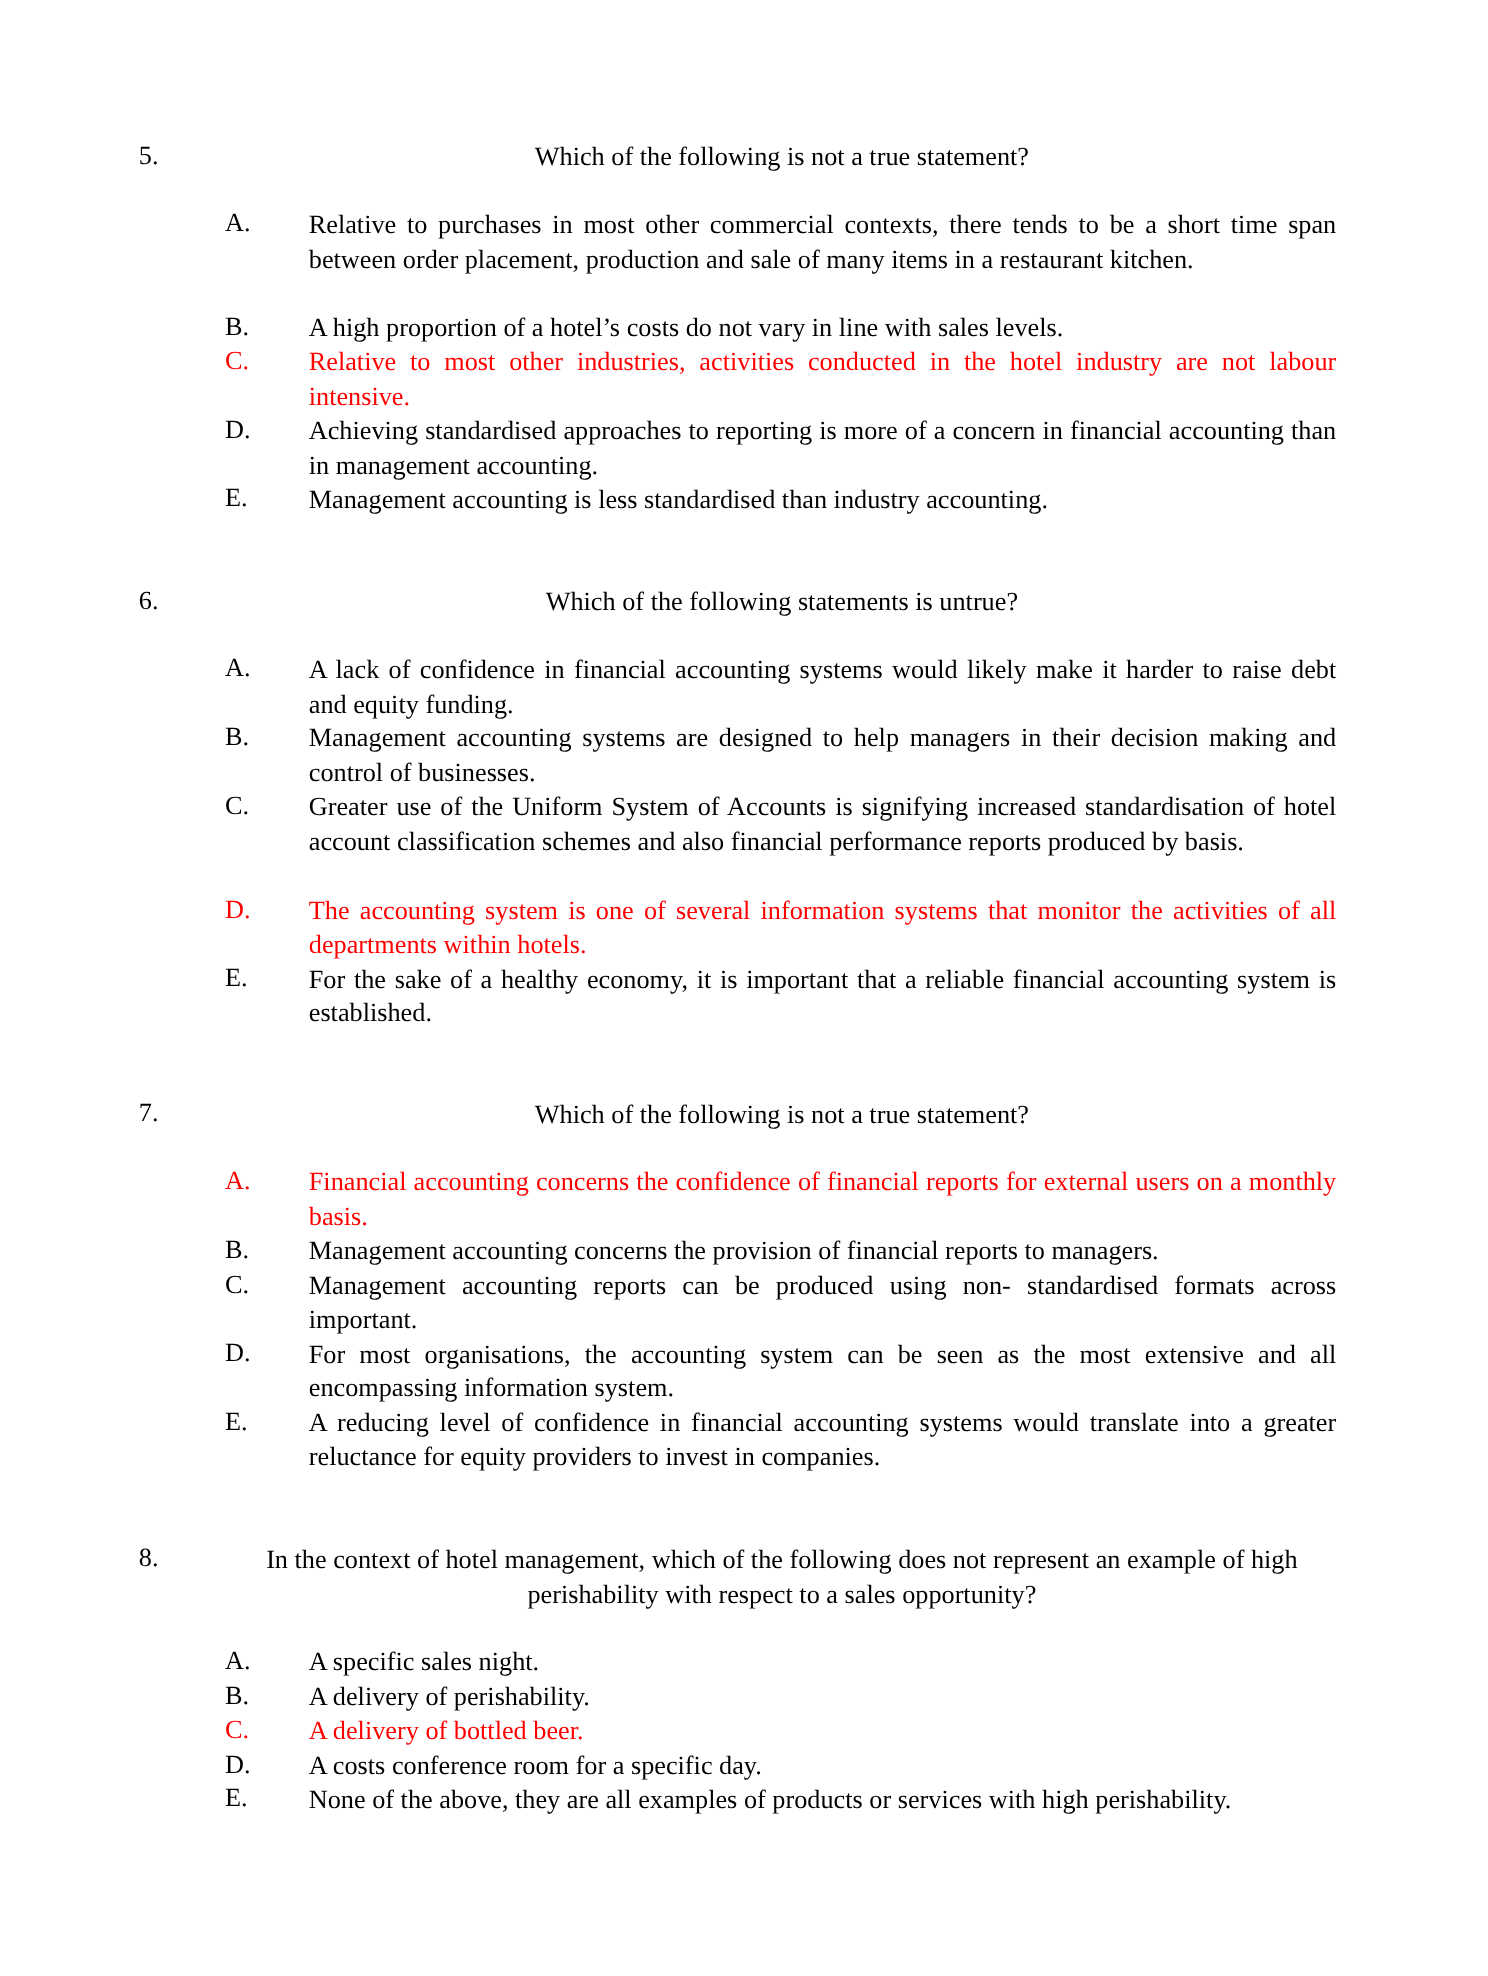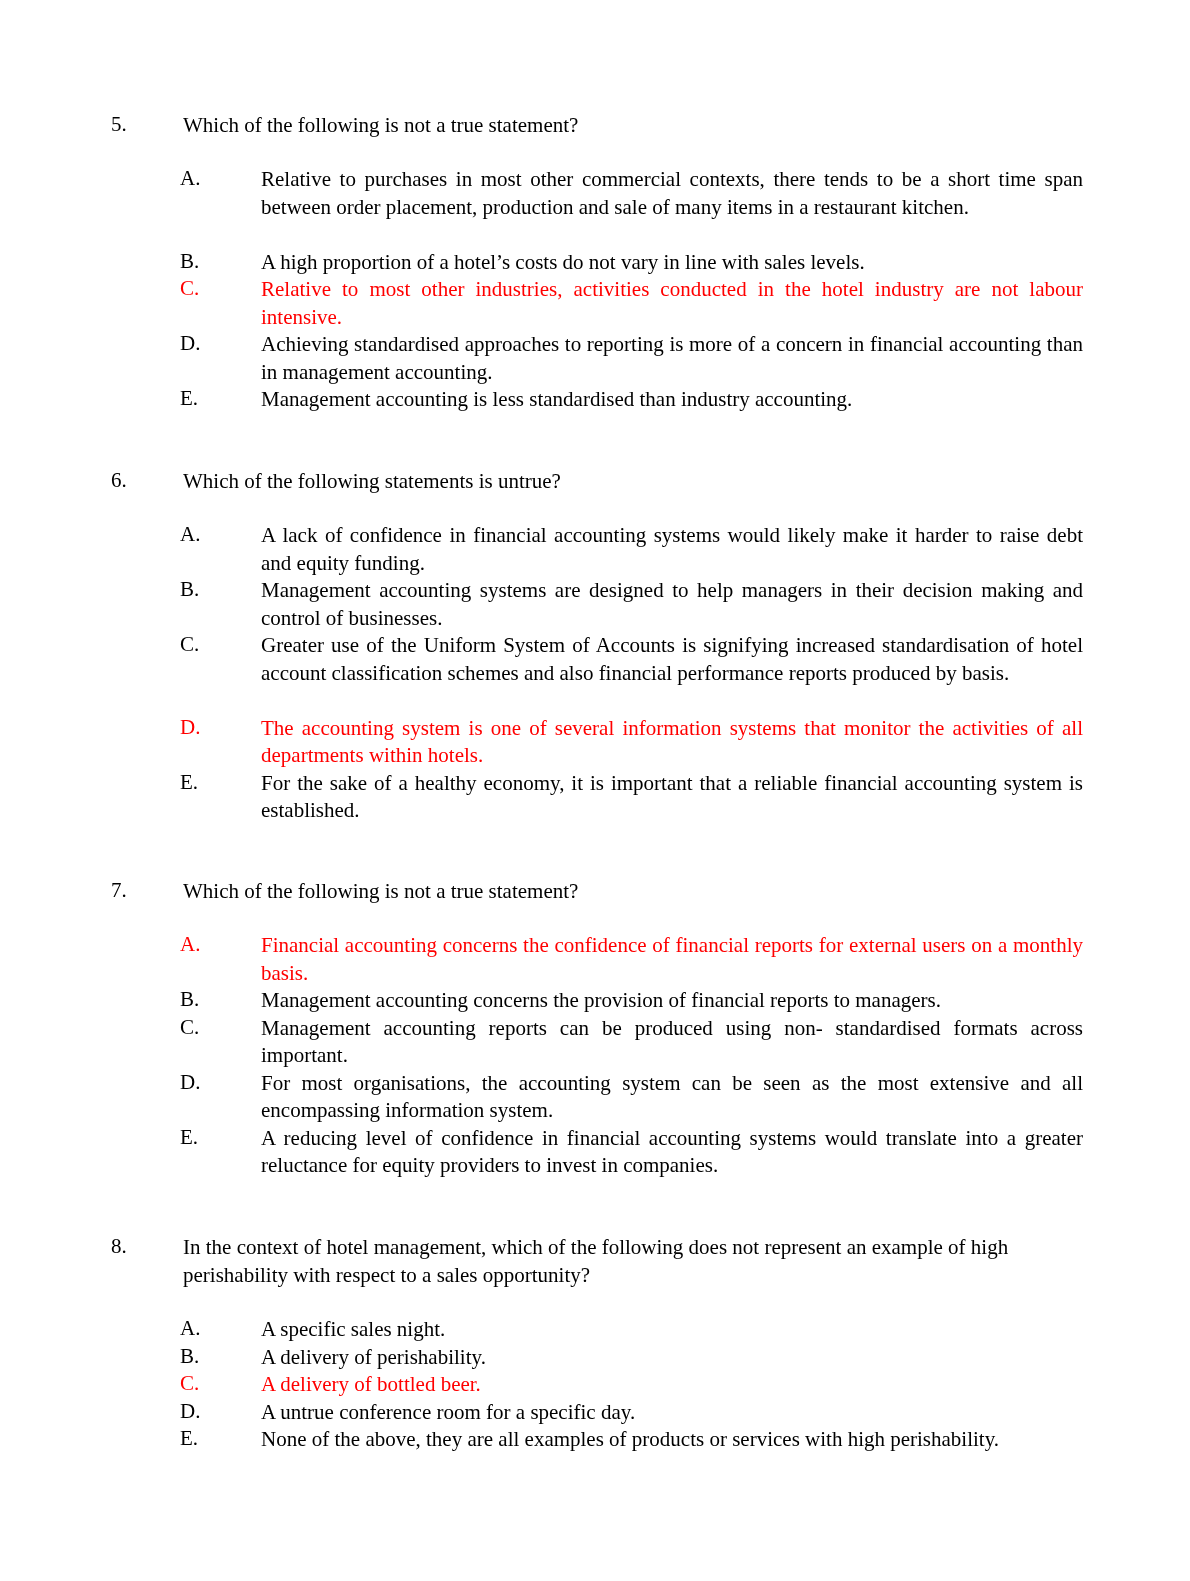--- a/index.html
+++ b/index.html
@@ -1,23 +1,23 @@
 <!DOCTYPE html>
 <html><head>
 <meta charset="utf-8">
 <style>
   html, body { margin: 0; padding: 0; background: #ffffff; }
   body { width: 1190px; height: 1581px; position: relative; overflow: hidden;
          font-family: "Liberation Serif", "DejaVu Serif", serif; color: #000; font-size: 21px; }
   .q { position: absolute; left: 0; width: 1190px; }
   .qnum { position: absolute; left: 111px; }
-  .qtext { position: absolute; left: 183px; width: 885px; line-height: 27.5px; }
+  .qtext { position: absolute; left: 183px; width: 885px; line-height: 27.5px; text-align: center; }
   .opt { position: absolute; left: 0; width: 1190px; }
   .olet { position: absolute; left: 180px; }
-  .otxt { position: absolute; left: 261px; width: 822px; line-height: 27.5px; text-align: justify; text-align-last: left; }
+  .otxt { position: absolute; left: 247px; width: 822px; line-height: 27.5px; text-align: justify; text-align-last: left; }
   .red { color: #ff0000; }
 </style>
 </head>
 <body>
 
 <div id="doc">
     <div class="q" style="top: 112px;">
       <span class="qnum">5.</span>
       <div class="qtext">Which of the following is not a true statement?</div>
     </div>
@@ -100,19 +100,19 @@
     <div class="opt" style="top: 1343.5px;">
       <span class="olet">B.</span>
       <div class="otxt">A delivery of perishability.</div>
     </div>
     <div class="opt red" style="top: 1371px;">
       <span class="olet">C.</span>
       <div class="otxt">A delivery of bottled beer.</div>
     </div>
     <div class="opt" style="top: 1398.5px;">
       <span class="olet">D.</span>
-      <div class="otxt">A untrue conference room for a specific day.</div>
+      <div class="otxt">A costs conference room for a specific day.</div>
     </div>
     <div class="opt" style="top: 1426px;">
       <span class="olet">E.</span>
       <div class="otxt">None of the above, they are all examples of products or services with high perishability.</div>
     </div>
   </div>
 
 </body></html>

